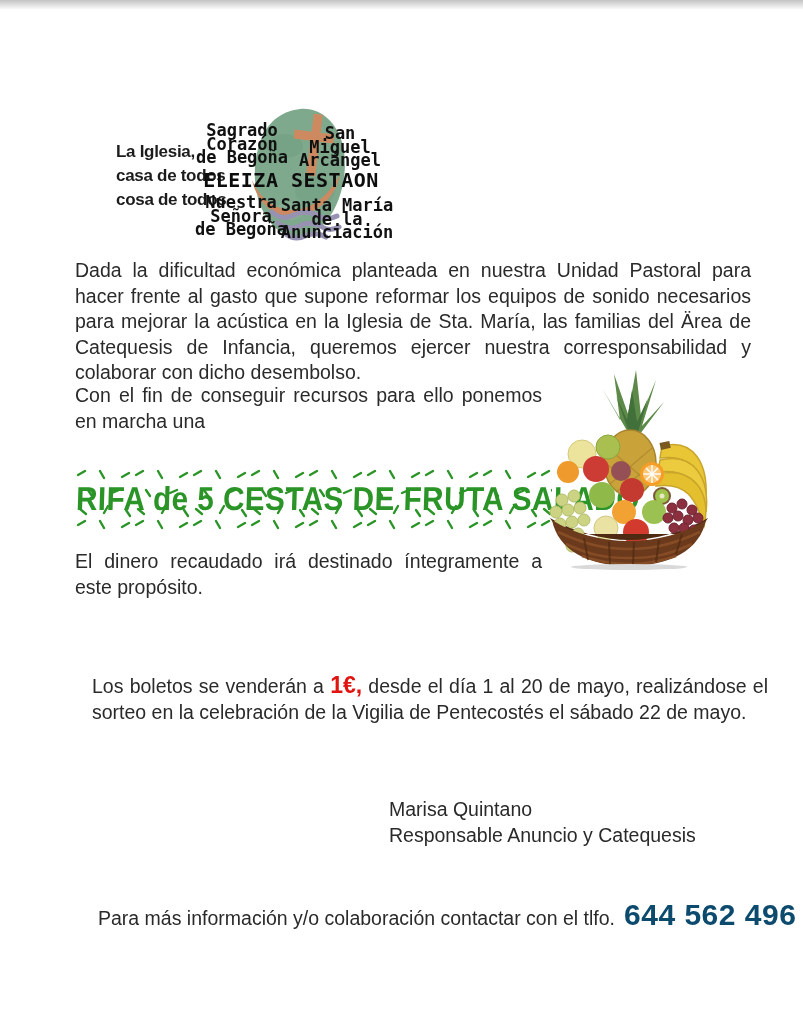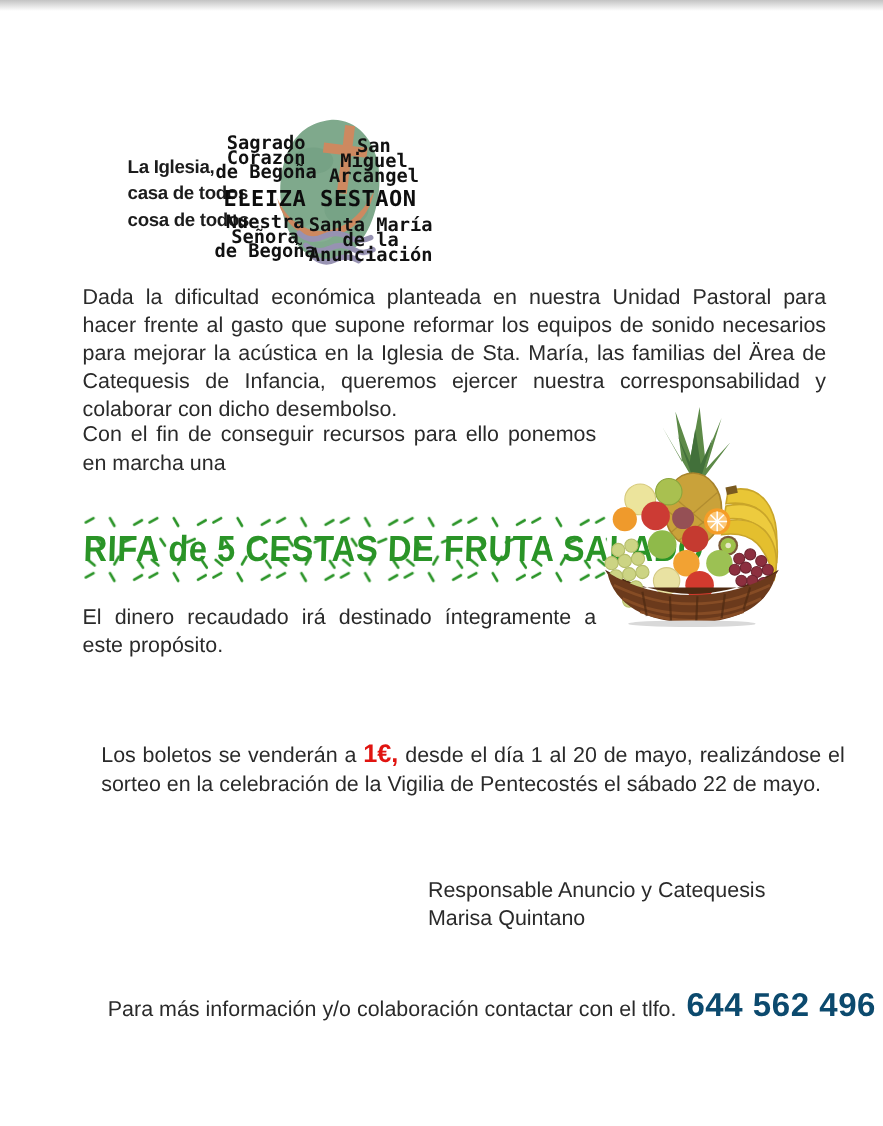--- a/index.html
+++ b/index.html
@@ -229,21 +229,21 @@
     </g>
     <ellipse cx="85" cy="199" rx="58" ry="3" fill="#d9d9d9"></ellipse>
   </svg>
 
   <p class="para p3">El dinero recaudado irá destinado íntegramente a este propósito.</p>
 
   <p class="para p4"><span>Los boletos se venderán a </span><span class="price">1€,</span><span>  desde el día 1 al 20 de mayo, realizándose el sorteo en la celebración de  la Vigilia de Pentecostés el sábado 22 de mayo.</span></p>
 
 
   <div class="signature">
+    <div>Marisa Quintano</div>
     <div>Responsable Anuncio y Catequesis</div>
-    <div>Marisa Quintano</div>
   </div>
 
   <div class="footer">
     <span class="footer-text">Para más información y/o  colaboración contactar con el tlfo.</span>
     <span class="phone">644 562 496</span>
   </div>
 </div>
 
 </body></html>

